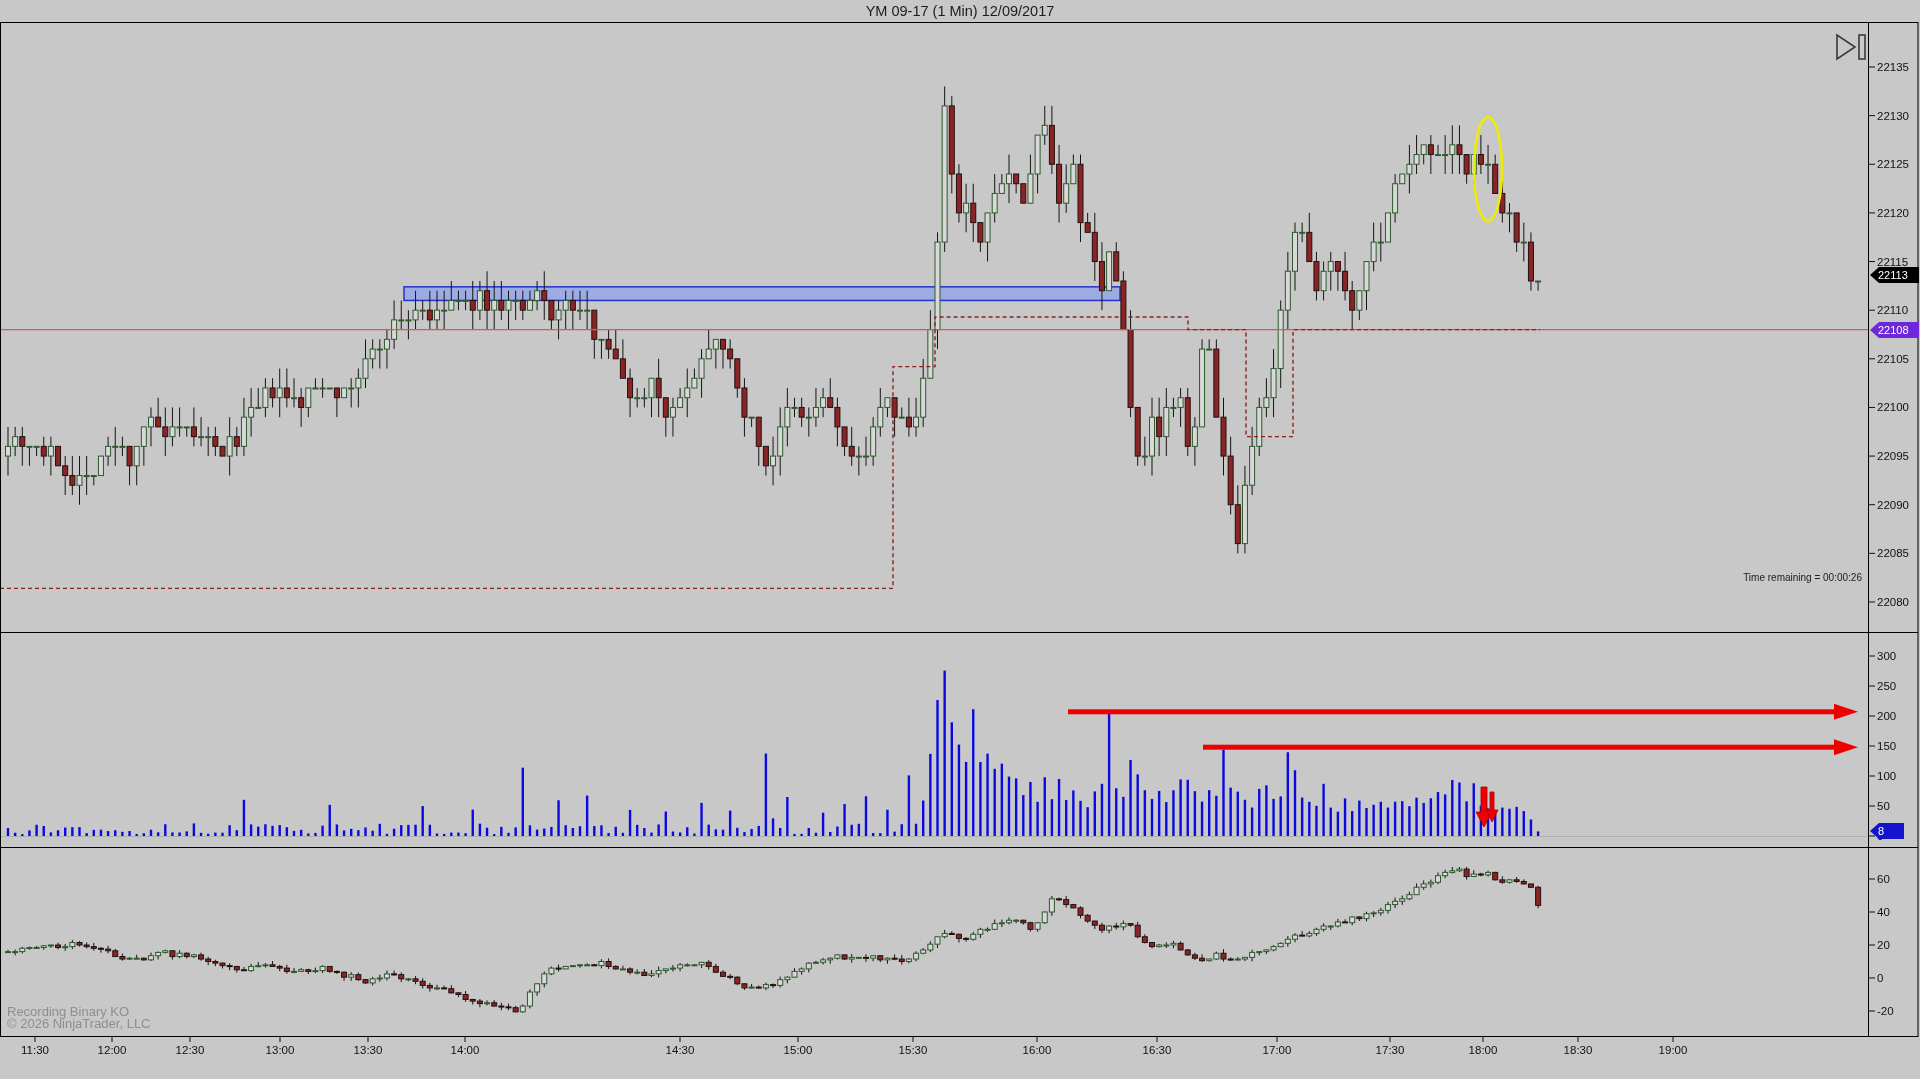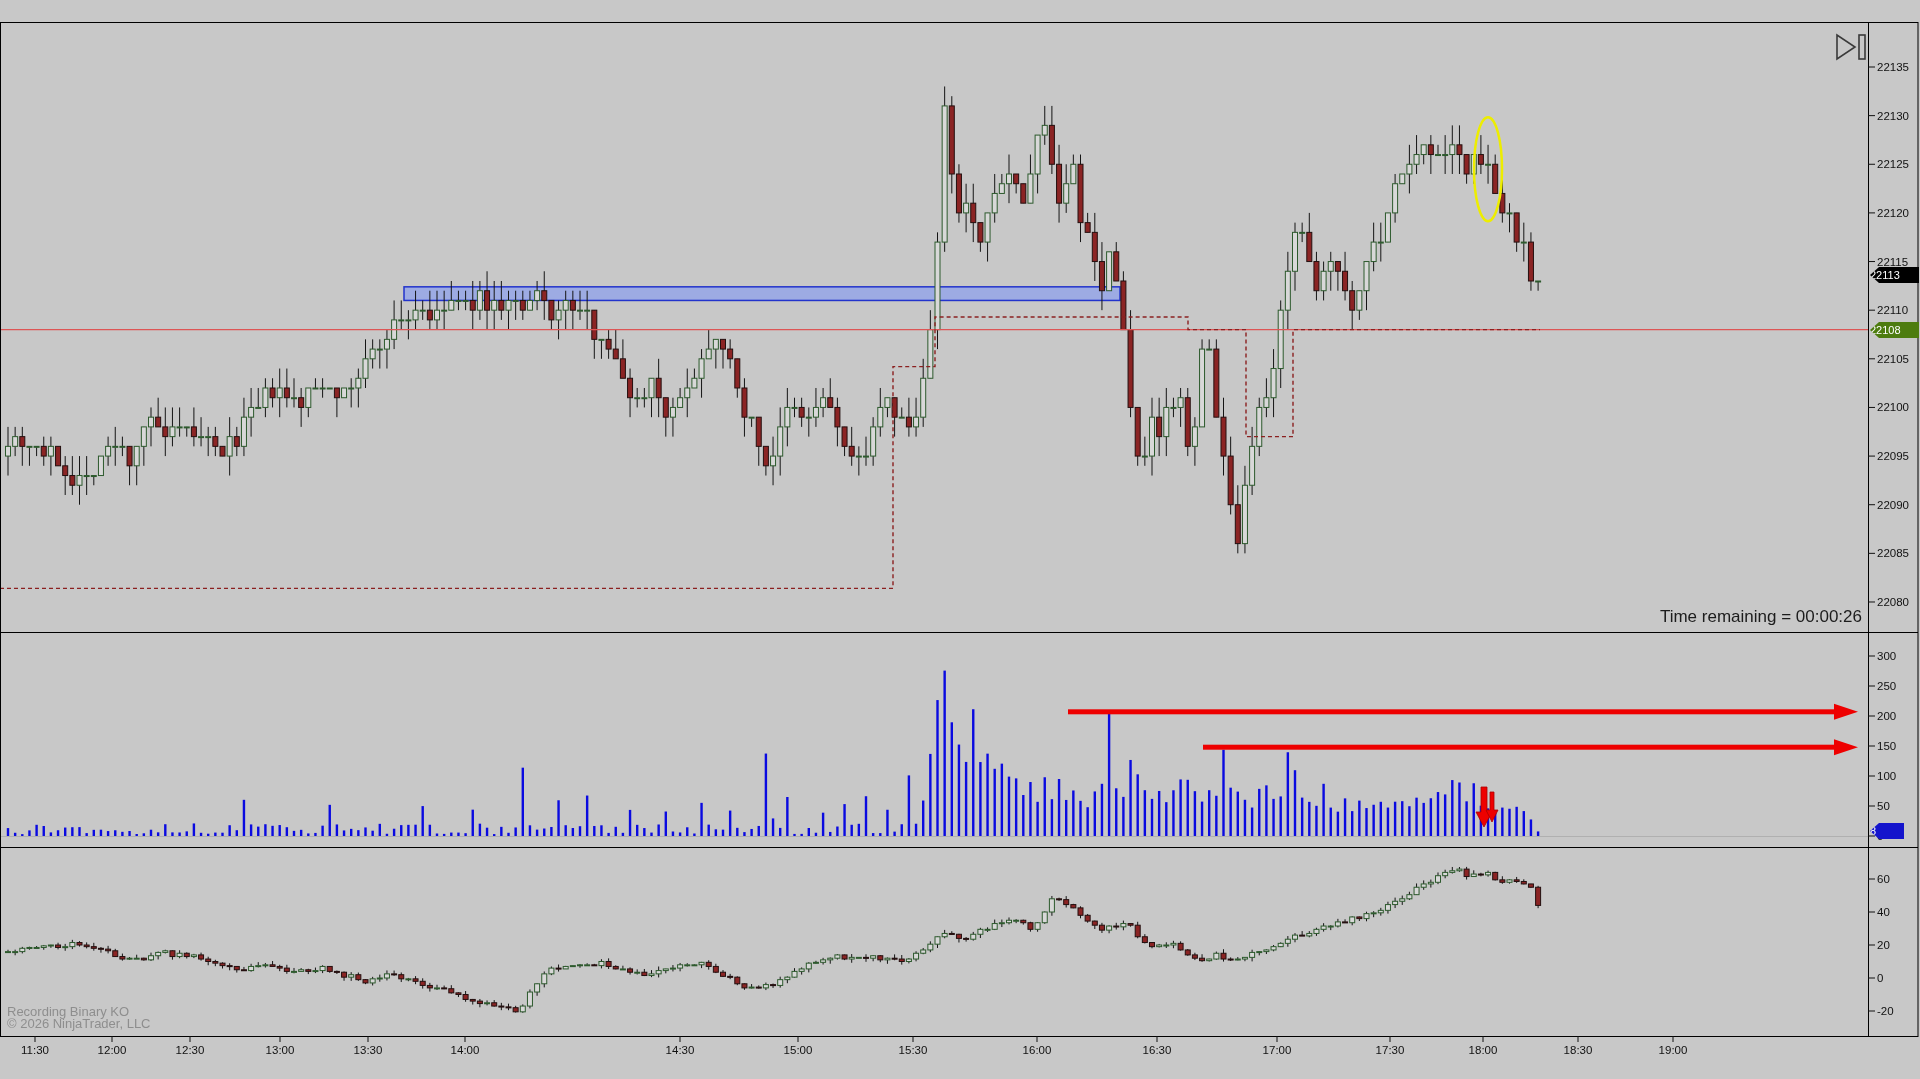--- a/index.html
+++ b/index.html
@@ -1,33 +1,34 @@
 <!DOCTYPE html>
 <html><head>
 <meta charset="utf-8">
 <style>
   html,body{margin:0;padding:0;}
   body{font-family:"Liberation Sans",sans-serif;}
   #app{position:relative;width:1920px;height:1079px;background:#c8c8c8;overflow:hidden;}
   #title{position:absolute;top:3px;left:0;width:100%;text-align:center;font-size:14.5px;color:#1c1c1c;}
   #chart-svg{position:absolute;left:0;top:0;}
-  #time-remaining{position:absolute;top:607px;right:58px;font-size:17px;color:#1c1c1c;}
+  #time-remaining{position:absolute;top:572px;right:58px;font-size:10px;color:#1c1c1c;}
   #watermark{position:absolute;left:7px;top:1006px;font-size:13px;line-height:12px;color:#8e8e8e;}
   .price-tag{position:absolute;left:1870px;height:16px;color:#fff;font-size:11px;line-height:16px;
-             padding-left:0;box-sizing:border-box;
+             padding-left:8px;box-sizing:border-box;
              clip-path:polygon(0 50%,9px 0,100% 0,100% 100%,9px 100%);}
   #tag-last{top:267px;width:49px;background:#000000;}
-  #tag-line{top:322px;width:49px;background:#4d7c0f;}
+  #tag-line{top:322px;width:49px;background:#6d28d9;}
   #tag-vol{top:823px;width:34px;background:#1414cc;}
   #replay-btn{position:absolute;left:1833px;top:32px;width:40px;height:32px;cursor:pointer;}
 </style>
 </head>
 <body>
 
 <div id="app">
+  <div id="title">YM 09-17 (1 Min)  12/09/2017</div>
 
   <svg id="chart-svg" width="1920" height="1079">
       <rect x="404" y="286.8301999999859" width="716" height="13.617800000014086" fill="#95a6e8" fill-opacity="0.85" stroke="#2233cc" stroke-width="1.5"></rect>
       <g>
         <line x1="8" y1="426.899" x2="8" y2="475.534" stroke="#151515" stroke-width="1"></line>
         <rect x="5.5" y="446.353" width="5" height="9.727000000000032" fill="#d8d8d8" stroke="#2d5a2d" stroke-width="1"></rect>
         <line x1="15.15" y1="426.899" x2="15.15" y2="456.08000000000004" stroke="#151515" stroke-width="1"></line>
         <rect x="12.65" y="436.62600000000003" width="5" height="9.726999999999975" fill="#d8d8d8" stroke="#2d5a2d" stroke-width="1"></rect>
         <line x1="22.3" y1="426.899" x2="22.3" y2="465.807" stroke="#151515" stroke-width="1"></line>
         <rect x="19.8" y="436.62600000000003" width="5" height="9.726999999999975" fill="#8b2424" stroke="#241010" stroke-width="1"></rect>

